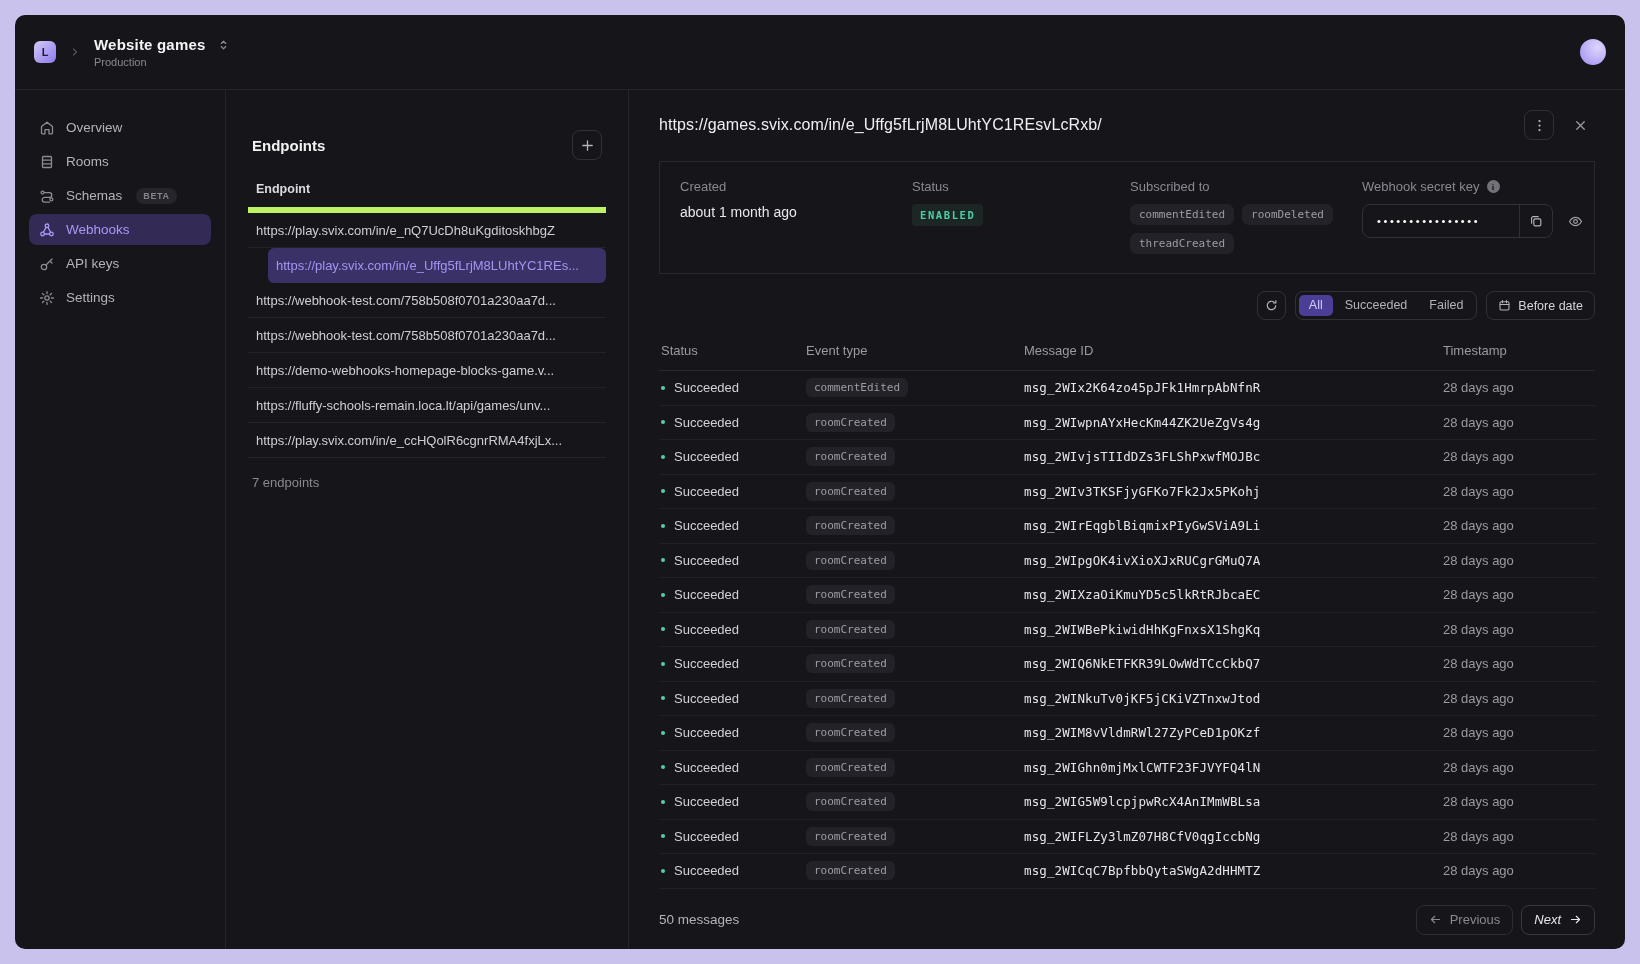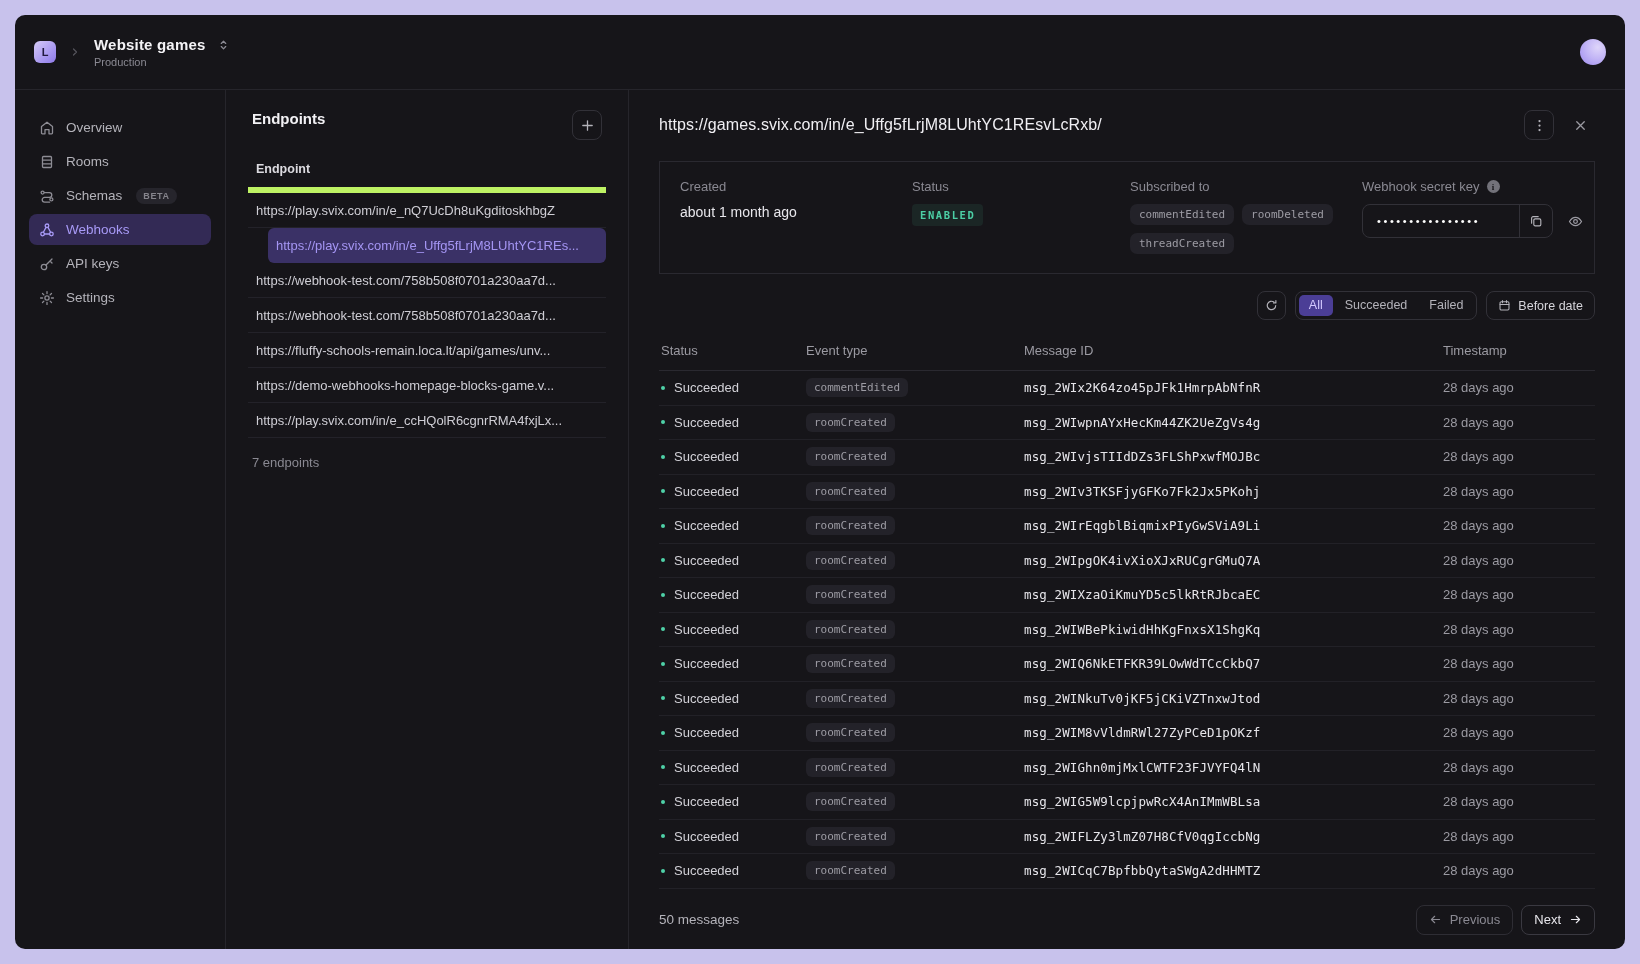--- a/index.html
+++ b/index.html
@@ -32,21 +32,21 @@
   .nav-item{display:flex;align-items:center;gap:11px;height:31px;padding:0 10px;border-radius:8px;
     color:#b4b3ba;font-size:13.5px;margin-bottom:3px;cursor:pointer;}
   .nav-item svg{width:16px;height:16px;color:#8d8c94;flex:0 0 16px;}
   .nav-item.active{background:#332a55;color:#a89af7;}
   .nav-item.active svg{color:#a89af7;}
   .beta-badge{margin-left:3px;background:#26252c;color:#85848c;font-size:9px;letter-spacing:.6px;
     padding:3px 7px;border-radius:999px;font-weight:700;}
   
   .endpoints{flex:0 0 403px;width:403px;border-right:1px solid #26252b;padding:20px 26px 0;box-sizing:border-box;
     display:flex;flex-direction:column;}
-  .ep-head{display:flex;align-items:flex-start;justify-content:space-between;margin-bottom:22px;}
+  .ep-head{display:flex;align-items:center;justify-content:space-between;margin-bottom:22px;margin-top:20px;}
   .ep-title{font-size:15px;font-weight:700;color:#f2f1f4;}
   .icon-btn{width:30px;height:30px;border:1px solid #323138;border-radius:8px;background:none;color:#b4b3ba;
     display:flex;align-items:center;justify-content:center;cursor:pointer;padding:0;}
   .icon-btn svg{width:15px;height:15px;}
   .ep-col-header{font-size:12.5px;font-weight:700;color:#dcdbe0;padding:0 8px 11px;border-bottom:6px solid #bef264;margin:0 -4px;}
   .ep-list{margin:0 -4px;}
   .ep-row{height:34px;display:flex;align-items:center;font-size:13px;color:#cfced5;
     border-bottom:1px solid #232229;white-space:nowrap;overflow:hidden;padding:0 8px;cursor:pointer;text-align:center;}
   .ep-row.selected{background:#3a3166;border-radius:6px;color:#a495f3;border-bottom-color:transparent;margin-left:20px;}
   .ep-count{margin-top:17px;font-size:13px;color:#8a8992;}
@@ -102,21 +102,21 @@
   .msg-id{font-family:"DejaVu Sans Mono",monospace;font-size:12.5px;color:#e6e5ea;letter-spacing:.1px;}
   .ts{color:#9b9aa2;}
   
   .detail-footer{margin-top:auto;display:flex;align-items:center;padding-top:16px;}
   .msg-count{font-size:13.5px;color:#b4b3ba;}
   .pager{margin-left:auto;display:flex;gap:8px;}
   .page-btn{height:30px;border:1px solid #2e2d34;border-radius:8px;background:none;padding:0 12px;
     display:flex;align-items:center;gap:8px;font-size:13px;cursor:pointer;}
   .page-btn svg{width:13px;height:13px;}
   .page-btn.prev{color:#8a8992;}
-  .page-btn.next{color:#e8e7ec;border-color:#3a3941;}
+  .page-btn.next{color:#e8e7ec;border-color:#3a3941;font-style:italic;}
 </style>
 </head>
 <body>
 
 <div class="app">
 
   <div class="header">
     <div class="logo-badge">
         <span>L</span>
       </div>
@@ -212,25 +212,25 @@
 
           <div class="ep-row">
             <span>https://webhook-test.com/758b508f0701a230aa7d...</span>
           </div>
 
           <div class="ep-row">
             <span>https://webhook-test.com/758b508f0701a230aa7d...</span>
           </div>
 
           <div class="ep-row">
+            <span>https://demo-webhooks-homepage-blocks-game.v...</span>
+          </div>
+
+          <div class="ep-row">
             <span>https://fluffy-schools-remain.loca.lt/api/games/unv...</span>
-          </div>
-
-          <div class="ep-row">
-            <span>https://demo-webhooks-homepage-blocks-game.v...</span>
           </div>
 
           <div class="ep-row">
             <span>https://play.svix.com/in/e_ccHQolR6cgnrRMA4fxjLx...</span>
           </div>
         </div>
       <div class="ep-count">7 endpoints</div>
     </section>
 
     <section class="detail">

